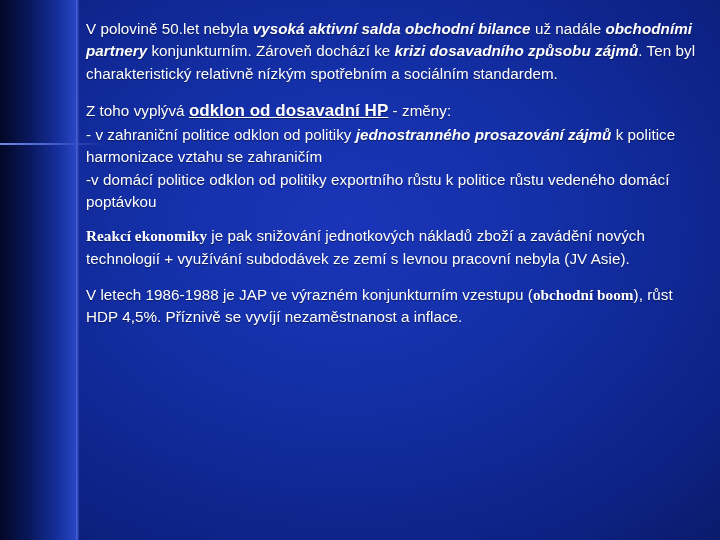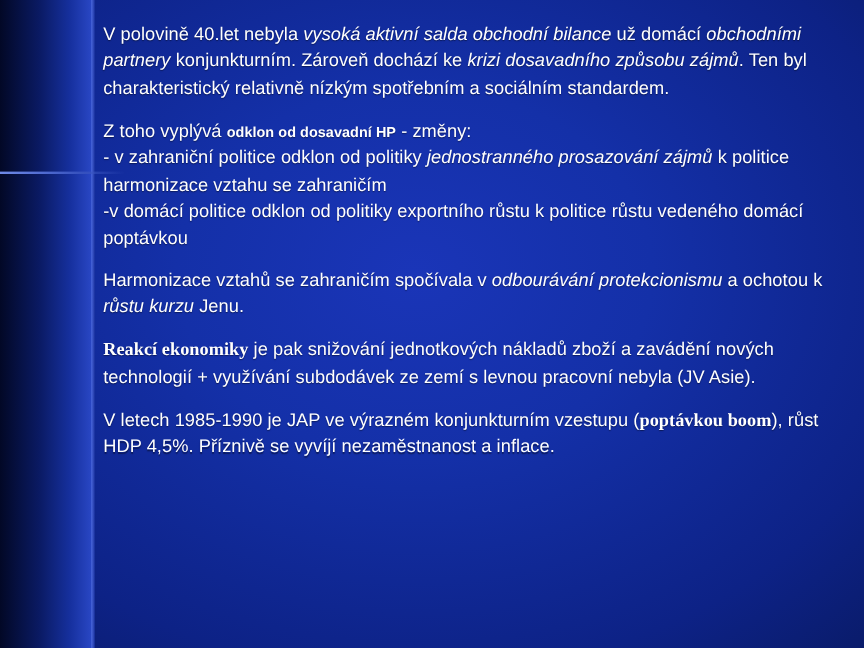--- a/index.html
+++ b/index.html
@@ -58,39 +58,38 @@
   .para {
     font-size: 15.2px;
     line-height: 1.47;
     margin: 0 0 14px 0;
     text-shadow: 0 1px 1px rgba(0,0,0,0.45);
     letter-spacing: 0.05px;
   }
   .para.tight {
     margin-bottom: 12px;
   }
-  .it { font-style: italic; font-weight: normal; }
+  .it { font-style: italic; font-weight: bold; }
   .bd { font-weight: bold; font-family: Liberation Serif, serif; }
-  .bd-lg { font-weight: bold; font-size: 12px; }
+  .bd-lg { font-weight: bold; font-size: 17px; text-decoration: underline; }
 </style>
 </head>
 <body>
 
 <div class="slide">
 
   <div class="left-bar"></div>
   <div class="left-bar-edge"></div>
   <div class="divider"></div>
 
   <div class="content">
 
-    <p class="para"><span>V polovině 40.let nebyla </span><span class="it">vysoká aktivní salda obchodní bilance</span><span> už domácí </span><span class="it">obchodními partnery</span><span> konjunkturním. Zároveň dochází ke </span><span class="it">krizi dosavadního způsobu zájmů</span><span>. Ten byl charakteristický relativně nízkým spotřebním a sociálním standardem.</span></p>
+    <p class="para"><span>V polovině 50.let nebyla </span><span class="it">vysoká aktivní salda obchodní bilance</span><span> už nadále </span><span class="it">obchodními partnery</span><span> konjunkturním. Zároveň dochází ke </span><span class="it">krizi dosavadního způsobu zájmů</span><span>. Ten byl charakteristický relativně nízkým spotřebním a sociálním standardem.</span></p>
 
     <p class="para tight"><span>Z toho vyplývá </span><span class="bd-lg">odklon od dosavadní HP</span><span> - změny:</span><br><span>- v zahraniční politice odklon od politiky </span><span class="it">jednostranného prosazování zájmů</span><span> k politice harmonizace vztahu se zahraničím</span><br><span>-v domácí politice odklon od politiky exportního růstu k politice růstu vedeného domácí poptávkou</span></p>
 
-    <p class="para"><span>Harmonizace vztahů se zahraničím spočívala v </span><span class="it">odbourávání protekcionismu</span><span> a ochotou k </span><span class="it">růstu kurzu</span><span> Jenu.</span></p>
 
     <p class="para"><span class="bd">Reakcí ekonomiky</span><span> je pak snižování jednotkových nákladů zboží a zavádění nových technologií + využívání subdodávek ze zemí s levnou pracovní nebyla (JV Asie).</span></p>
 
-    <p class="para"><span>V letech 1985-1990 je JAP ve výrazném konjunkturním vzestupu (</span><span class="bd">poptávkou boom</span><span>), růst HDP 4,5%. Příznivě se vyvíjí nezaměstnanost a inflace.</span></p>
+    <p class="para"><span>V letech 1986-1988 je JAP ve výrazném konjunkturním vzestupu (</span><span class="bd">obchodní boom</span><span>), růst HDP 4,5%. Příznivě se vyvíjí nezaměstnanost a inflace.</span></p>
 
   </div>
 </div>
 
 </body></html>

